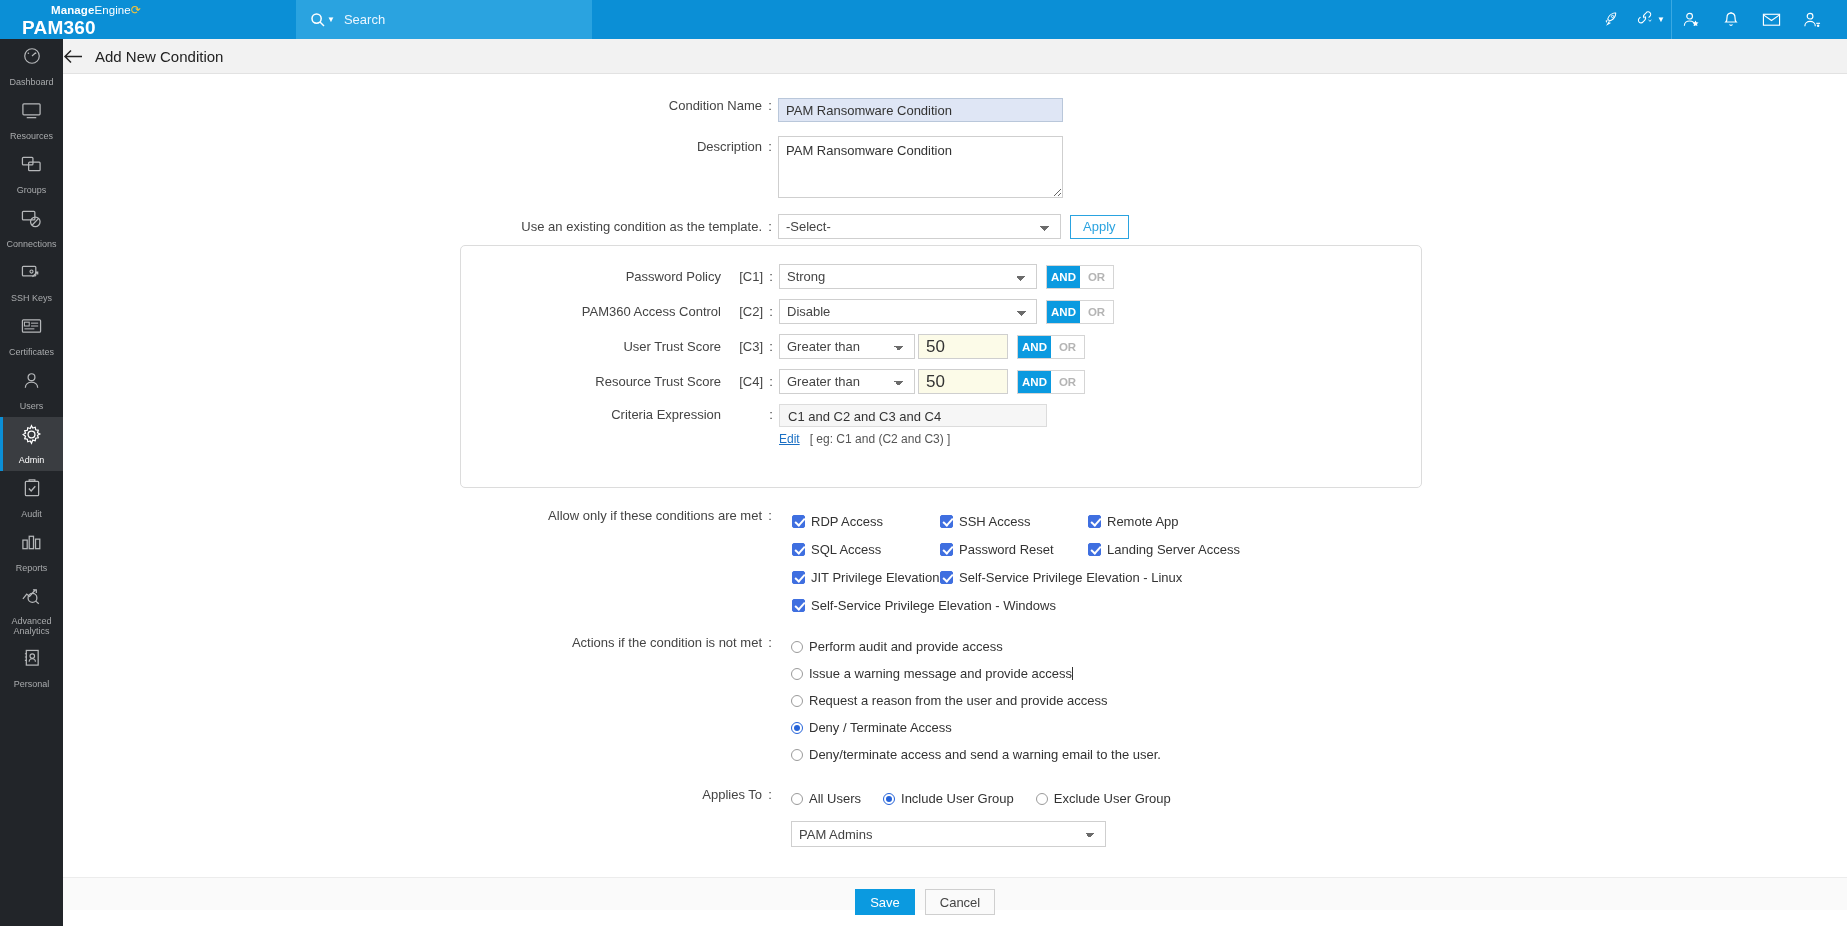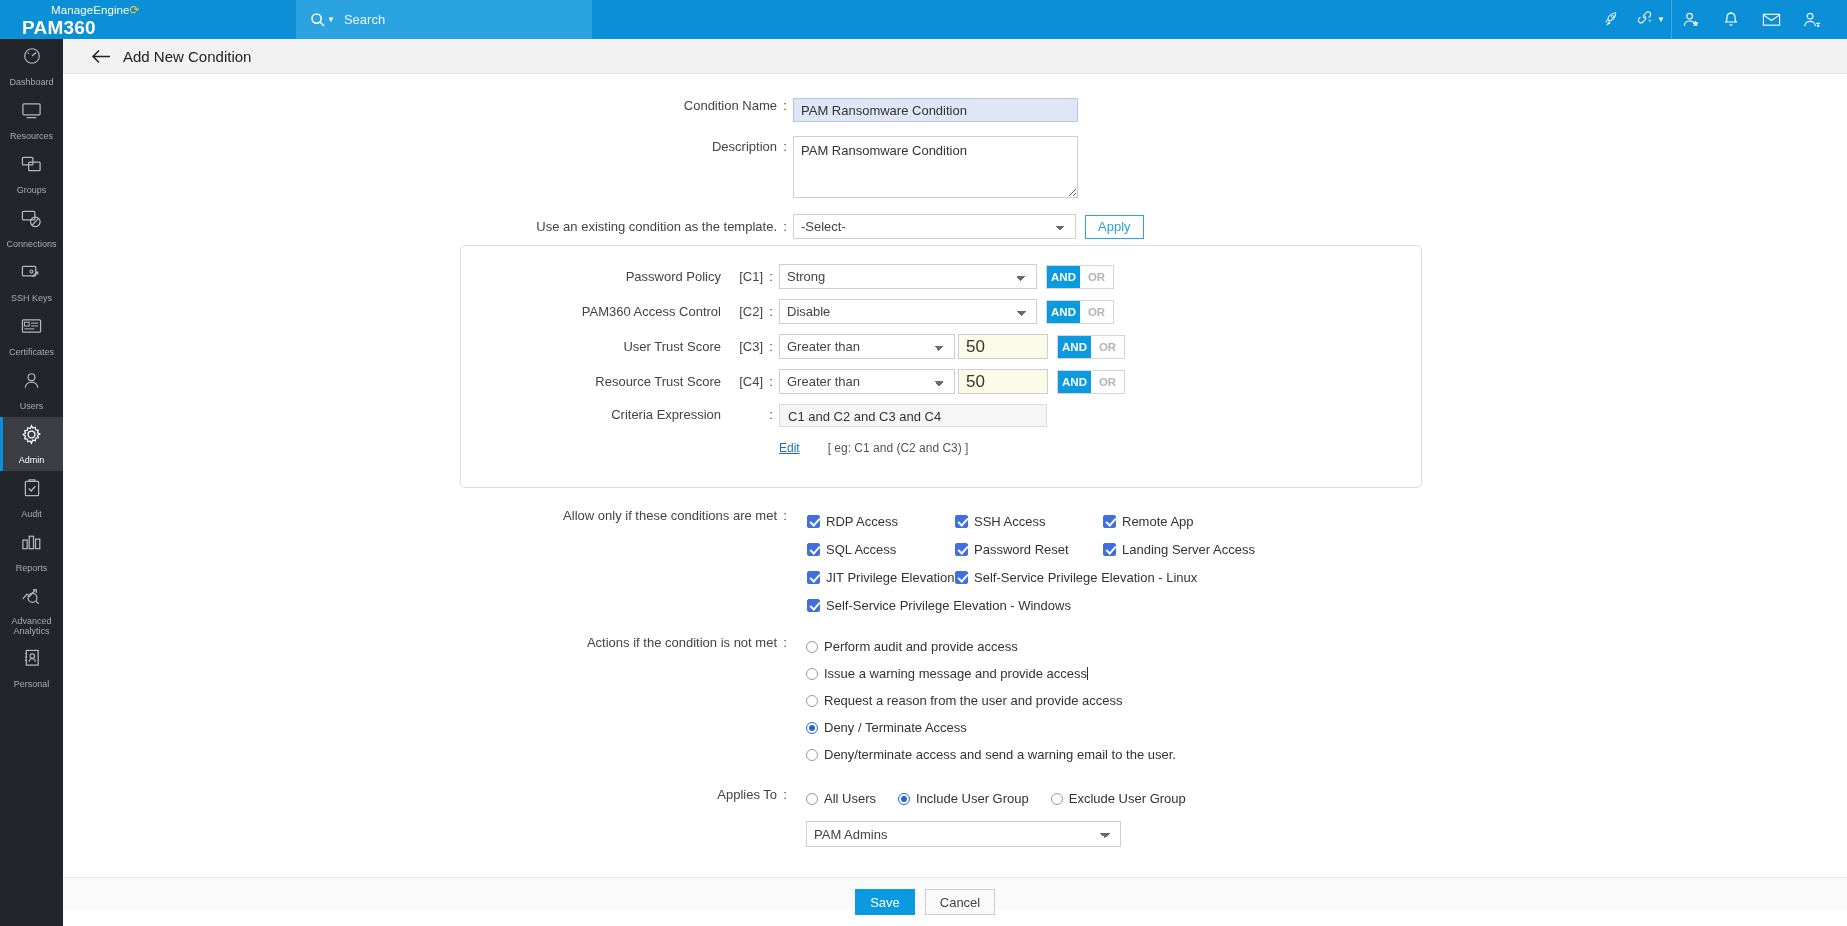--- a/index.html
+++ b/index.html
@@ -16,21 +16,21 @@
   .topbar {
     position: absolute; top: 0; left: 0; width: 1847px; height: 39px;
     background: #0b8fd6; display: flex; align-items: stretch;
   }
   .brand {
     width: 296px; min-width: 296px; padding: 3px 0 0 22px;
     display: flex; flex-direction: column; justify-content: center;
     background: #0b8fd6;
   }
   .brand-top { font-size: 11.5px; color: #ffffff; line-height: 13px; letter-spacing: .1px;}
-  .brand-top b { font-weight: normal; padding-left: 29px; }
+  .brand-top b { font-weight: bold; padding-left: 29px; }
   .brand-swoosh { color: #f5c33b; font-size: 12px; }
   .brand-name { font-size: 19px; font-weight: bold; color: #ffffff; line-height: 21px; letter-spacing: .2px;}
 
   .searchwrap {
     width: 296px; min-width: 296px; background: #2aa3e0;
     display: flex; align-items: center; gap: 9px; padding-left: 14px;
   }
   .search-ico { display:flex; align-items:center; color:#fff; }
   .search-caret { font-size: 8px; margin-left: 1px; }
   .search-input {
@@ -65,40 +65,40 @@
   .nav-item.active { background: #3a3d41; }
   .nav-item.active::before {
     content: ""; position: absolute; left: 0; top: 0; bottom: 0; width: 3px; background: #0b8fd6;
   }
   .nav-item.active .lbl, .nav-item.active { color: #ffffff; }
 
   
   .crumbbar {
     position: absolute; top: 39px; left: 63px; width: 1784px; height: 35px;
     background: #f2f2f2; display: flex; align-items: center;
-    padding-left: 28px; gap: 12px;
+    padding-left: 0; gap: 12px;
     border-bottom: 1px solid #e2e2e2;
   }
   .crumb-back { display: flex; align-items: center; color: #222; cursor: pointer; }
   .crumb-title { font-size: 15px; color: #222; }
 
   
   .content {
     position: absolute; top: 74px; left: 63px; width: 1784px; height: 803px;
     background: #ffffff; overflow: hidden;
   }
   .footerbar {
     position: absolute; top: 877px; left: 63px; width: 1784px; height: 33px;
     background: #fafafa; border-top: 1px solid #ececec;
   }
 
   .row { display: flex; align-items: flex-start; margin-bottom: 0; }
   .lbl-cell {
     width: 715px; min-width: 715px; text-align: right; padding-right: 0;
-    font-size: 13px; color: #444; white-space: nowrap; margin-left: 15px;
+    font-size: 13px; color: #444; white-space: nowrap;
   }
   .colon { display: inline-block; width: 16px; text-align: center; color:#444; }
 
   
   .txt {
     width: 285px; height: 24px; border: 1px solid #b9c7da; background: #dfe6f5;
     font-size: 13px; font-family: "Liberation Sans", sans-serif; color: #333;
     padding: 0 7px; outline: none;
   }
   .ta {
@@ -113,21 +113,21 @@
     -webkit-appearance: none; appearance: none;
     background-image:
       linear-gradient(45deg, transparent 50%, #6b6b6b 50%),
       linear-gradient(135deg, #6b6b6b 50%, transparent 50%);
     background-position: calc(100% - 15px) 11px, calc(100% - 10px) 11px;
     background-size: 5px 5px, 5px 5px;
     background-repeat: no-repeat;
   }
   .sel.tmpl { width: 283px; }
   .sel.crit { width: 258px; }
-  .sel.op   { width: 176px; }
+  .sel.op   { width: 136px; }
   .sel.grp  { width: 315px; height: 26px; }
   .num {
     width: 90px; height: 25px; border: 1px solid #cfcfcf; background: #fcfbe8;
     font-size: 17px; padding: 0 7px; color: #333; outline: none;
     font-family: "Liberation Sans", sans-serif;
   }
   .btn-apply {
     height: 24px; padding: 0 12px; background: #ffffff; border: 1px solid #2aa3e0;
     color: #2aa3e0; font-size: 13px; cursor: pointer;
     font-family: "Liberation Sans", sans-serif;
@@ -504,21 +504,21 @@
         <span class="seg off">OR</span>
       </span>
     </div>
 
     <div class="panel-row" style="align-items:flex-start;">
       <div class="panel-lbl" style="padding-top:3px;">
         <span>Criteria Expression</span><span class="ckey"></span><span class="colon">:</span>
       </div>
       <div>
         <div class="crit-expr">C1 and C2 and C3 and C4</div>
-        <div style="margin-top:14px; display:flex; align-items:center; gap:28px;">
+        <div style="margin-top:5px; display:flex; align-items:center; gap:10px;">
           <span class="edit-link">Edit</span>
           <span class="eg-hint">[ eg: C1 and (C2 and C3) ]</span>
         </div>
       </div>
     </div>
 
   </div>
 
   <div class="row" style="margin-top:268px;">
     <div class="lbl-cell" style="padding-top:1px;">

